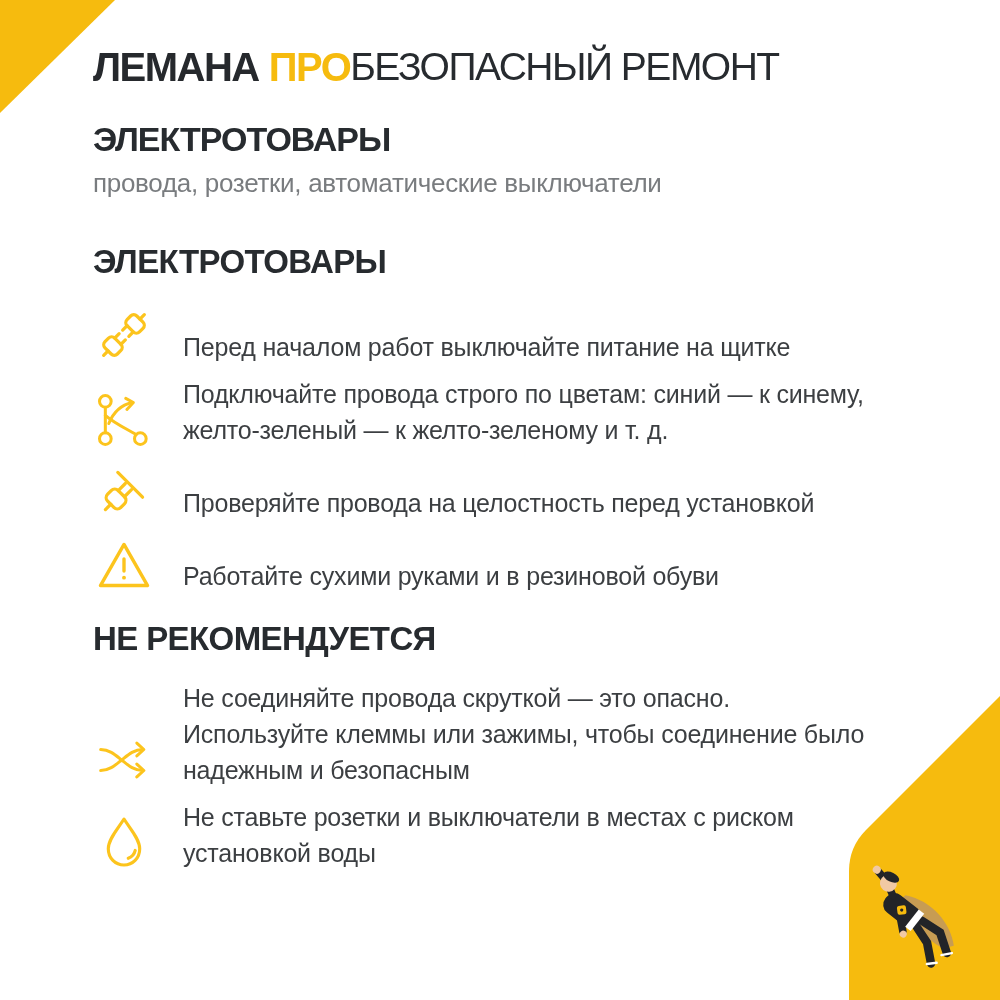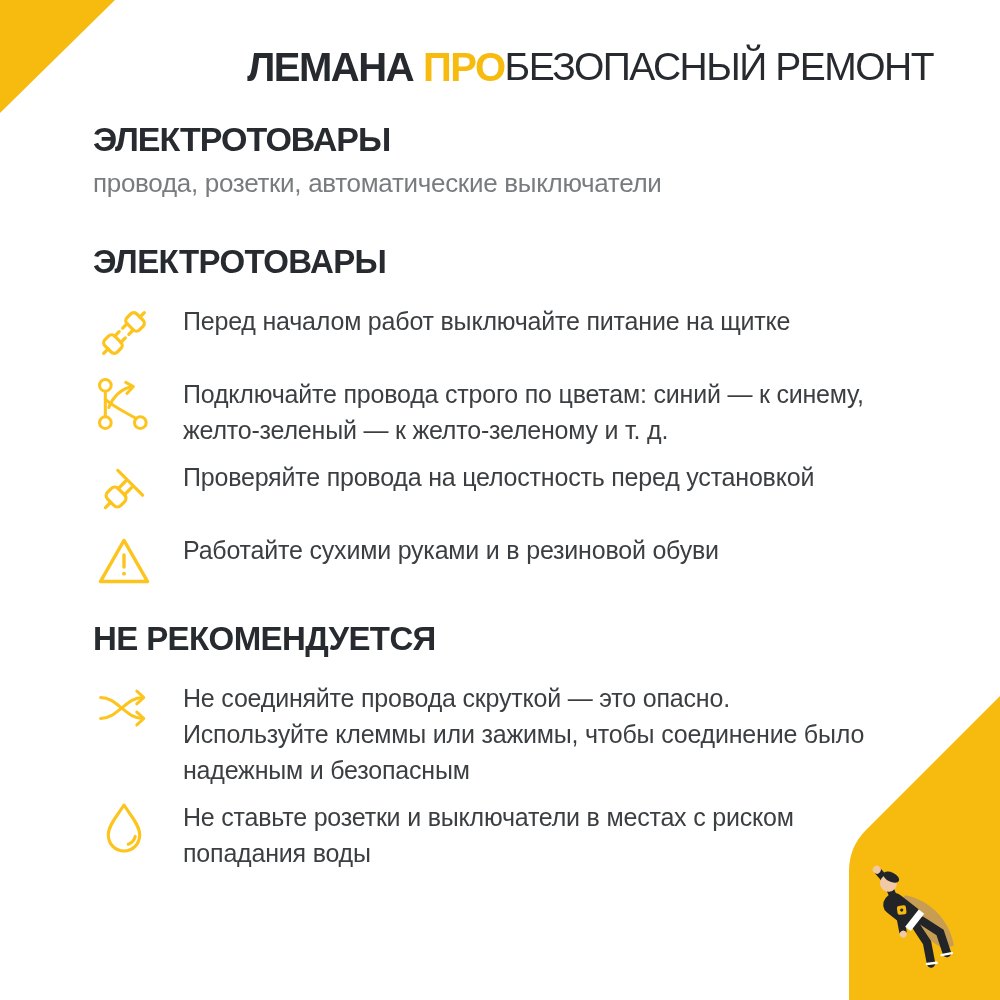--- a/index.html
+++ b/index.html
@@ -18,31 +18,31 @@
     width:1000px;height:1000px;background:#ffffff;position:relative;overflow:hidden;
     font-family:"Liberation Sans","DejaVu Sans",sans-serif;color:var(--heading-dark);
   }
   .corner-tl{
     position:absolute;left:0;top:0;width:115px;height:113px;
     background:var(--accent-yellow);
     clip-path:polygon(0 0,100% 0,0 100%);
   }
   .corner-br{position:absolute;right:0;bottom:0;width:152px;height:312px}
   .content{position:absolute;left:93px;top:45px;width:840px}
-  .header-row{display:flex;align-items:flex-start;justify-content:flex-end}
+  .header-row{display:flex;align-items:flex-start;justify-content:flex-start}
   .logo{font-size:40px;font-weight:900;letter-spacing:-1.5px;color:var(--logo-dark);white-space:nowrap}
   .logo-accent{color:var(--accent-yellow);margin-left:10px}
   .campaign{font-size:39px;font-weight:400;letter-spacing:-1.5px;color:var(--heading-dark);white-space:nowrap}
   .title{margin-top:32px;font-size:34px;font-weight:900;letter-spacing:-1px;line-height:1.05}
   .subtitle{margin-top:10px;font-size:26px;color:var(--subtitle-gray);letter-spacing:-0.3px}
   .section-heading{font-size:33px;font-weight:800;letter-spacing:-0.6px;color:var(--heading-dark)}
   .sec-recommended{margin-top:44px}
   .sec-not-recommended{margin-top:26px}
   .items{margin-top:22px}
-  .item{display:flex;align-items:flex-start;margin-bottom:11px;min-height:62px}
+  .item{display:flex;align-items:flex-end;margin-bottom:11px;min-height:62px}
   .icon-cell{flex:0 0 62px;width:62px;display:flex;justify-content:center;align-items:center;margin-right:28px}
   .item-text{font-size:25px;line-height:36px;color:var(--body-text);white-space:pre-line;letter-spacing:-0.2px}
   .icon-svg{stroke:var(--icon-yellow);fill:none;stroke-linecap:round;stroke-linejoin:round}
 </style>
 </head>
 <body>
 
 <div class="corner-tl"></div>
 
 <div class="content">
@@ -139,21 +139,21 @@
     </div>
 
     <div class="item">
       <div class="icon-cell">
         <svg class="icon-svg" width="58" height="58" viewBox="0 0 48 48" stroke-width="2.6">
           <path d="M24,5 C29,13 37,21.5 37,29.5 C37,37.3 31.2,43 24,43 C16.8,43 11,37.3 11,29.5 C11,21.5 19,13 24,5 Z"></path>
           <path d="M27.5,37.5 C30.5,36.5 32.6,34 33.3,31"></path>
         </svg>
       </div>
       <div class="item-text">Не ставьте розетки и выключатели в местах с риском
-попадания воды</div>
+установкой воды</div>
     </div>
 
   </div>
 
 </div>
 
 <svg class="corner-br" viewBox="848 688 152 312" width="152" height="312">
   <path d="M1000,696 L866,830 Q849,847 849,871 L849,1000 L1000,1000 Z" fill="var(--accent-yellow)"></path>
   <g transform="translate(908,915) rotate(38)">
     <path d="M-14,-14 C10,-26 38,-20 55,-4 L48,5 C26,8 2,4 -16,-5 Z" fill="var(--cape-tan)"></path>

